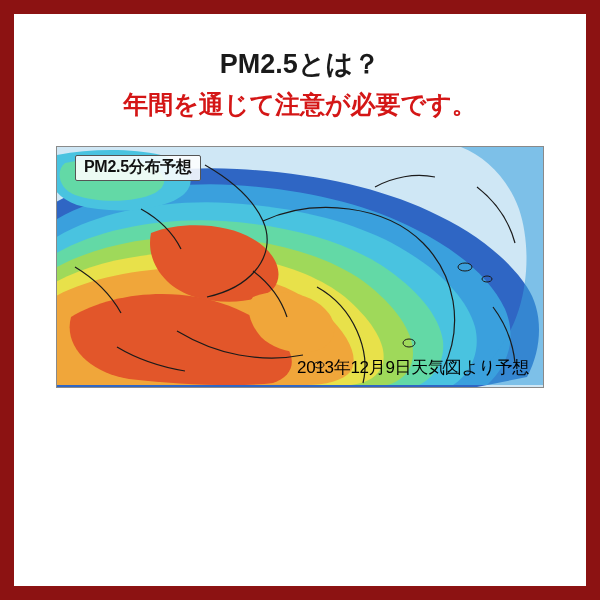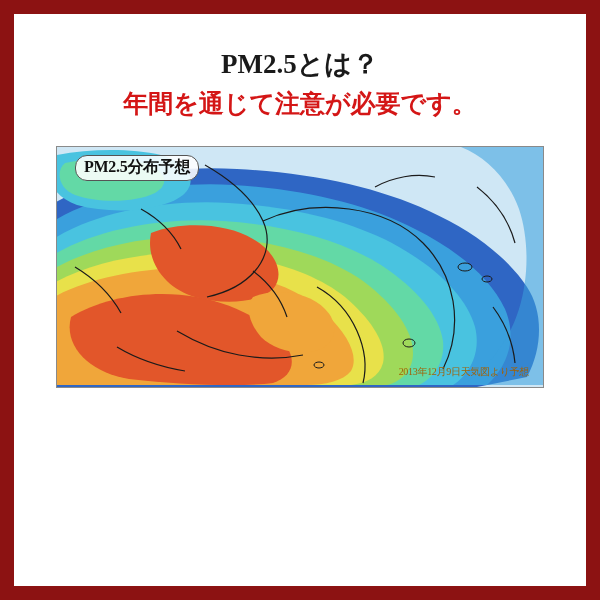--- a/index.html
+++ b/index.html
@@ -9,21 +9,20 @@
     height: 600px;
     background: #ffffff;
     font-family: "Liberation Sans", sans-serif;
   }
   #root {
     position: relative;
     width: 552px;
     height: 600px;
     box-sizing: border-box;
     background: #ffffff;
-    font-family: Liberation Serif, serif;
   }
   
   .frame-outer {
     position: absolute;
     left: 0; top: 0;
     width: 600px; height: 600px;
     box-sizing: border-box;
     border: 14px solid #8c1212;
     background: #ffffff;
   }
@@ -83,33 +82,33 @@
     background: #cfe7f5;
     overflow: hidden;
   }
   .map svg { display: block; }
   .map-label {
     position: absolute;
     left: 18px;
     top: 8px;
     background: rgba(255,255,255,0.88);
     border: 1px solid #555;
-    border-radius: 12px;
+    border-radius: 2px;
     padding: 1px 8px 2px 8px;
     font-size: 16px;
     font-weight: bold;
     color: #111;
     letter-spacing: -0.3px;
   }
   .map-credit {
     position: absolute;
     right: 14px;
     bottom: 8px;
-    font-size: 10px;
-    color: #a16207;
+    font-size: 17px;
+    color: #000000;
     letter-spacing: -0.3px;
     margin-top: 40px;
   }
 </style>
 </head>
 <body>
 
 <div id="root">
   <div class="frame-outer"></div>
   <div class="frame-inner"></div>

